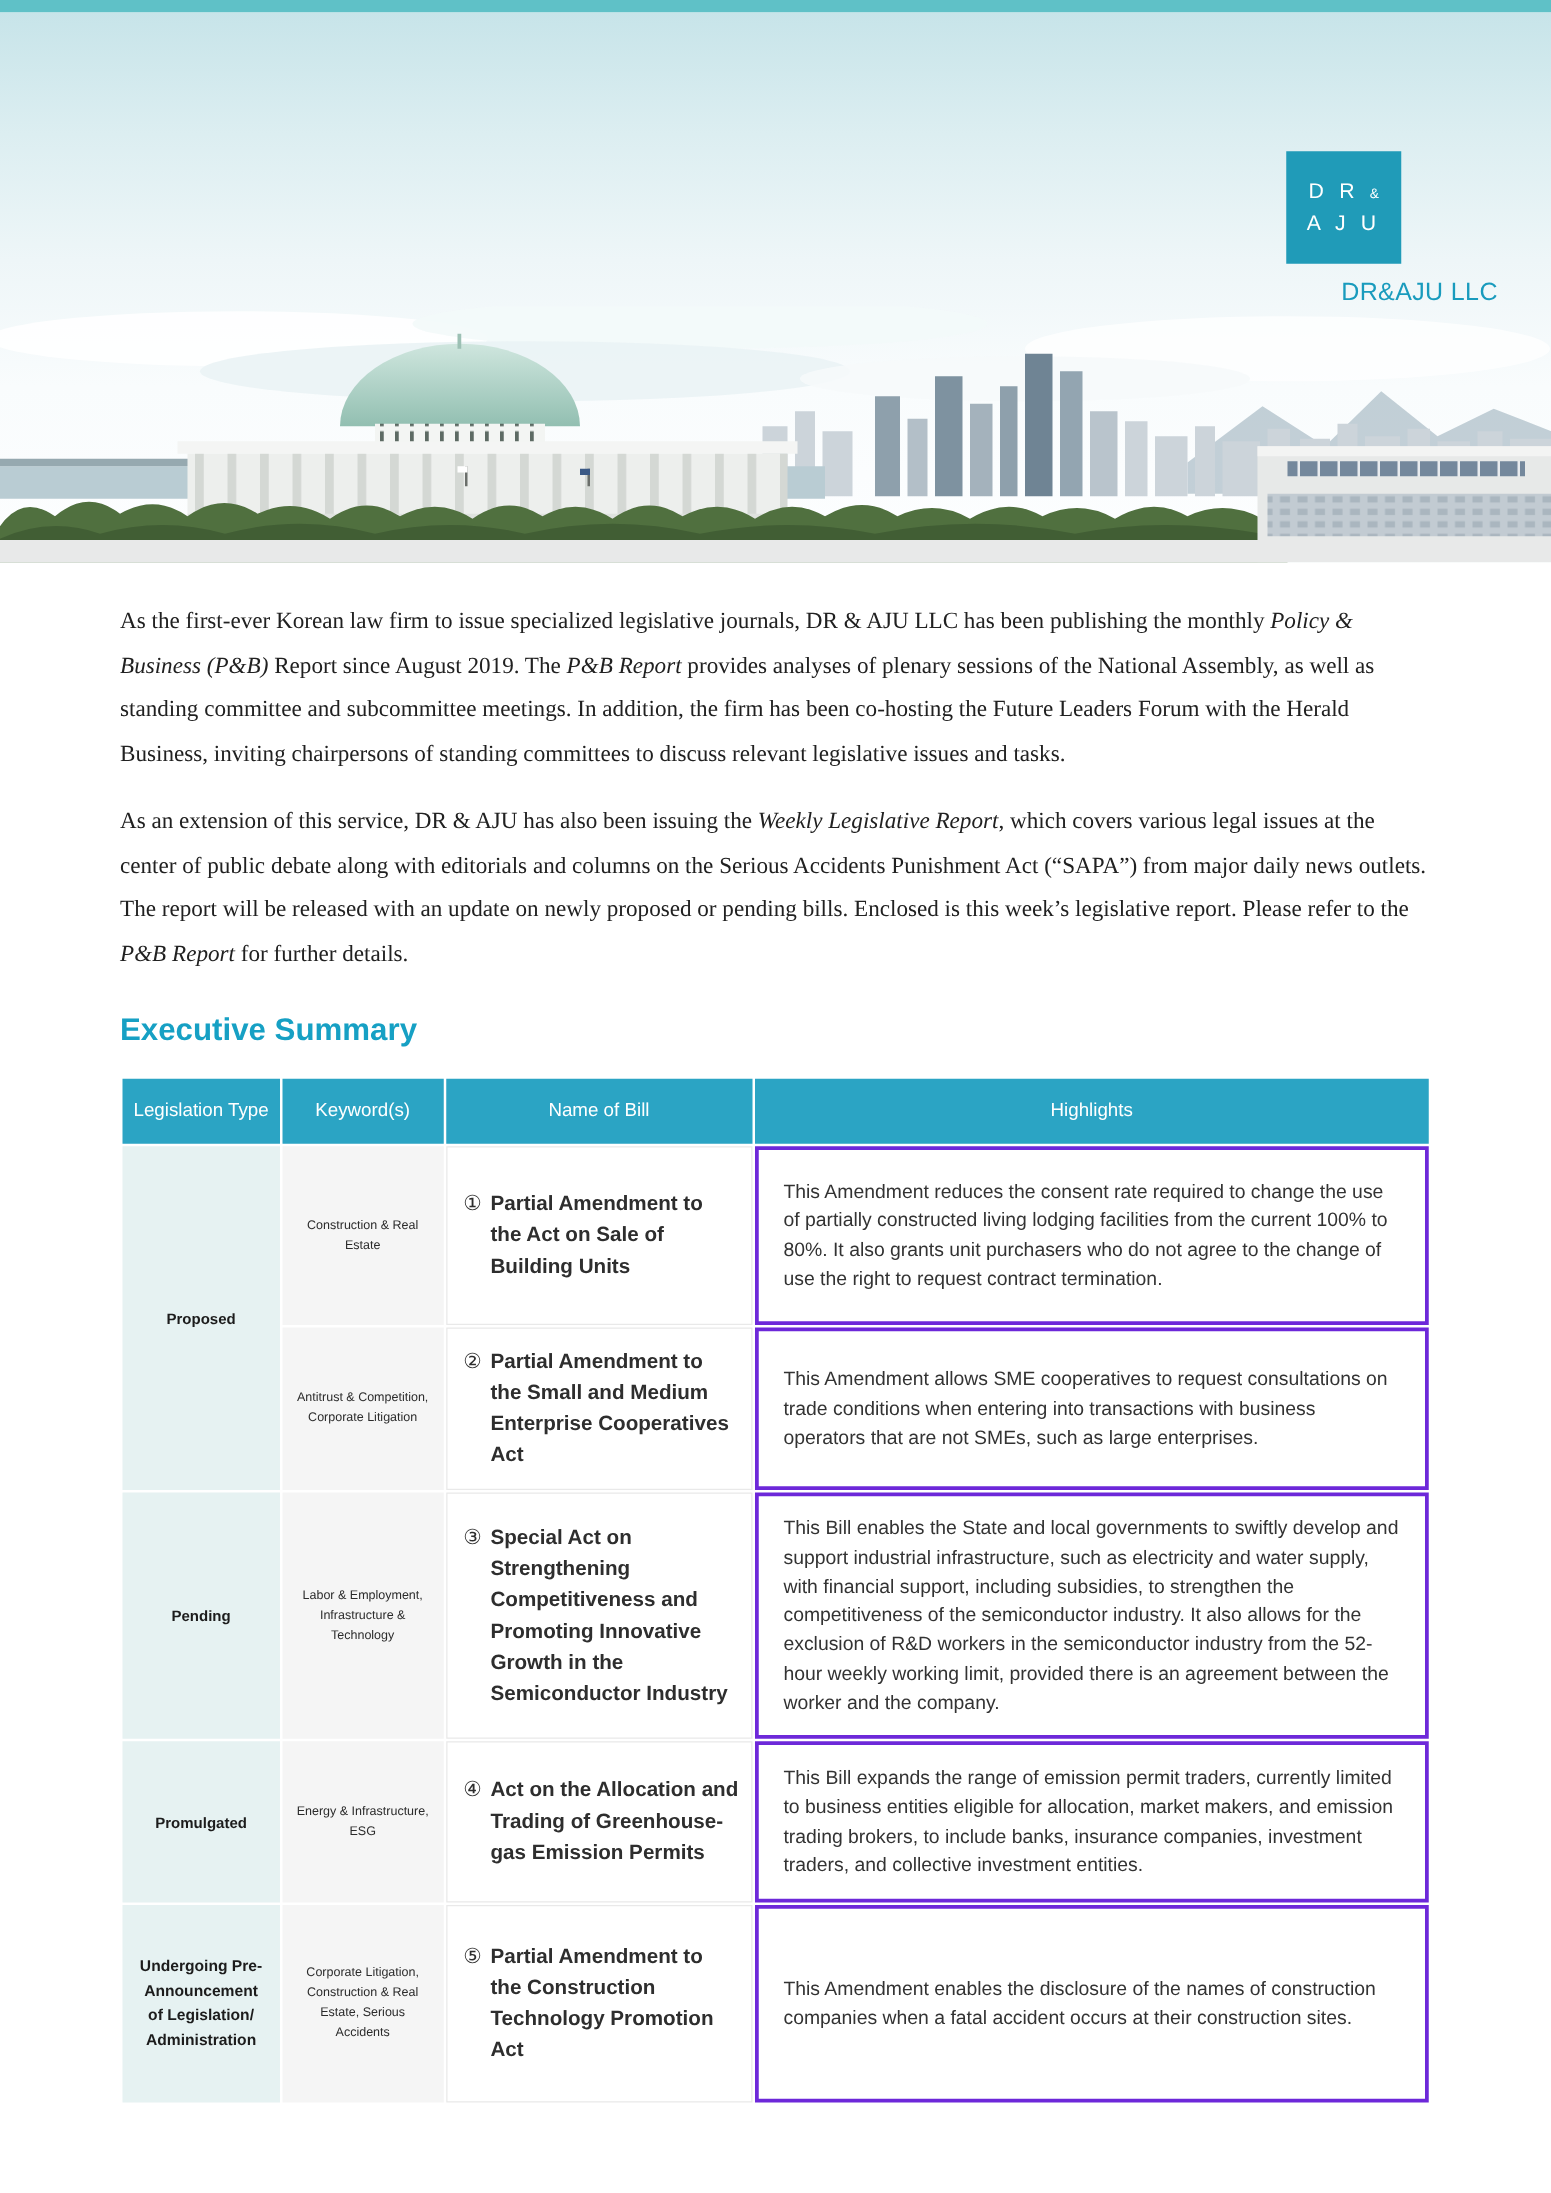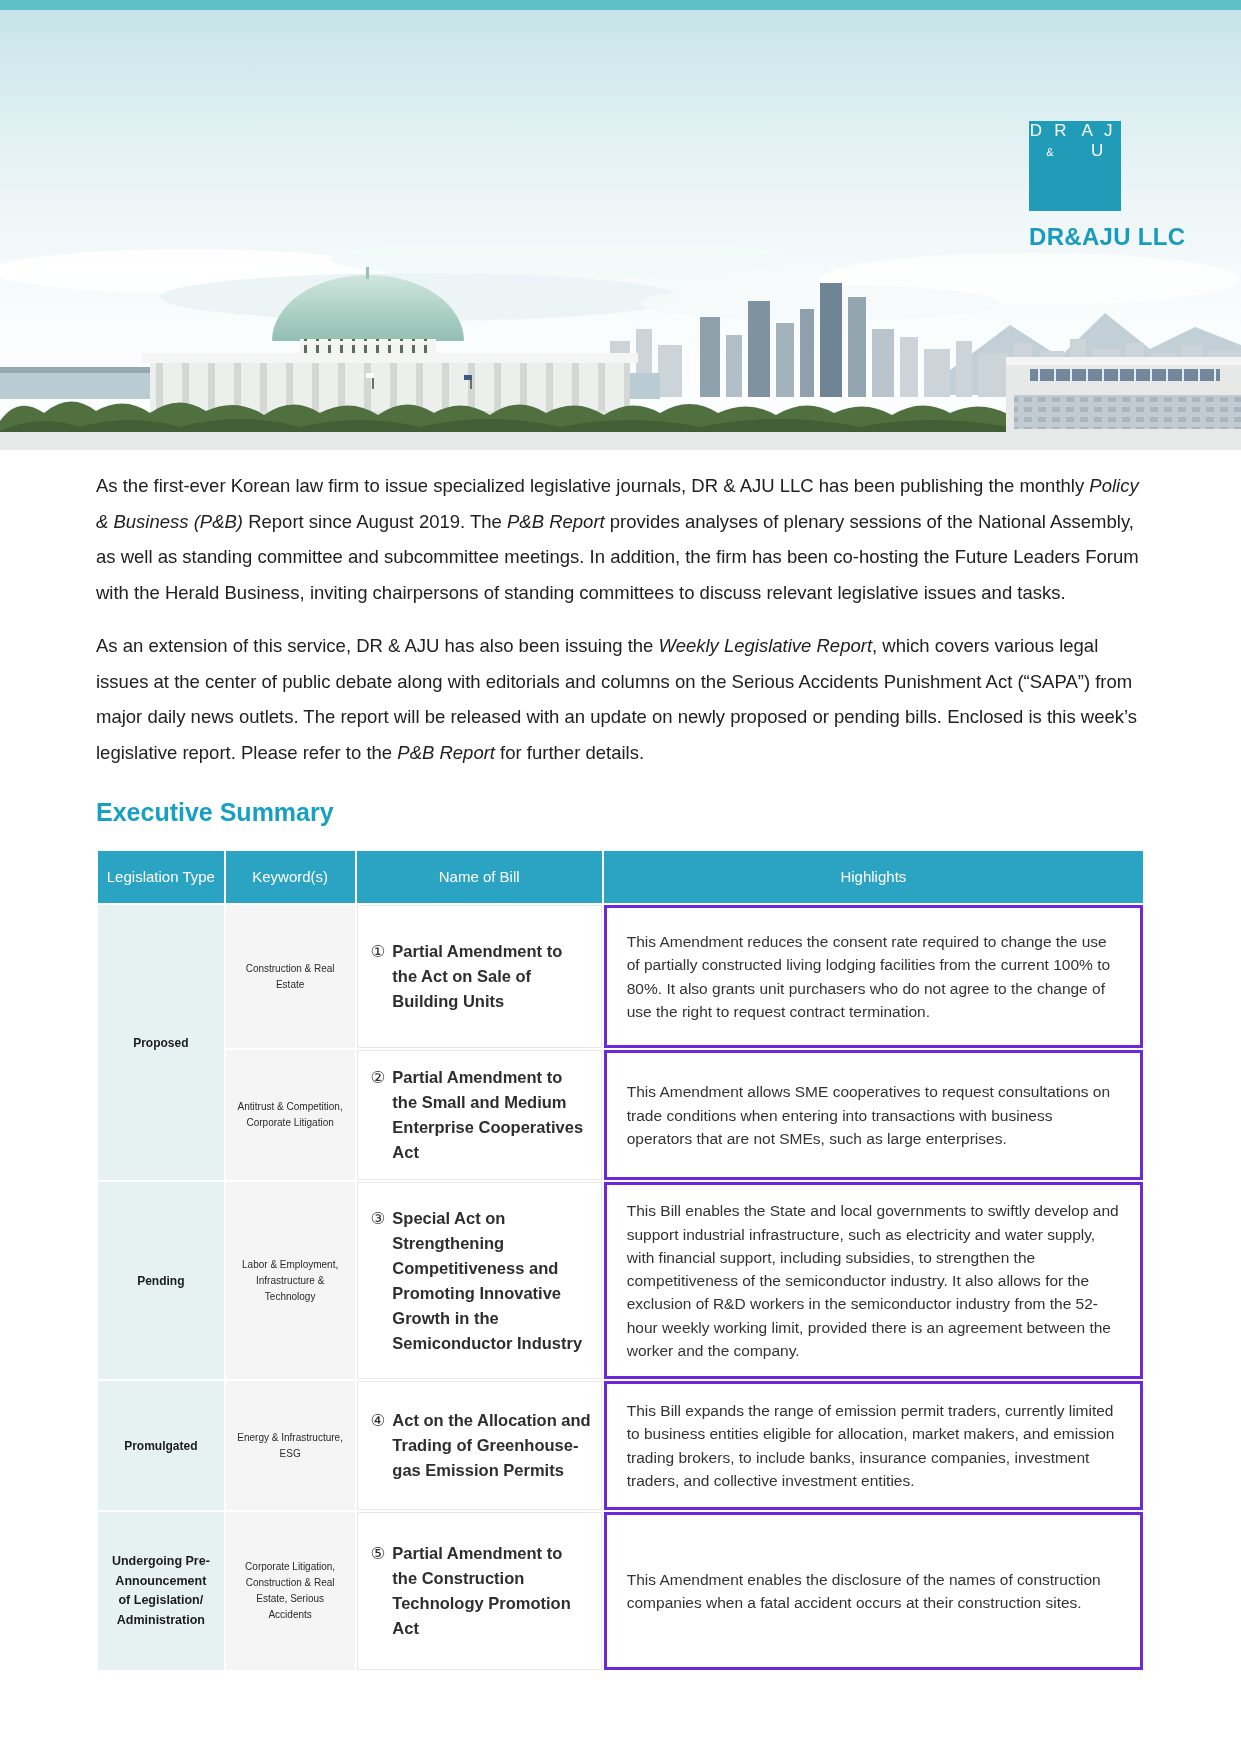--- a/index.html
+++ b/index.html
@@ -14,28 +14,28 @@
     background:linear-gradient(180deg,#c7e4e9 0%,#dceef1 22%,#eef6f8 45%,#f9fcfd 68%,#fdfeff 100%);
     overflow:hidden;}
   .header-inner{position:relative;z-index:3;padding:66px 0 0 96px;}
   .firm-name{font-size:29px;font-weight:700;letter-spacing:.5px;color:#199bbd;}
   h1.page-title{margin:10px 0 0 -3px;font-size:55px;line-height:1.05;font-weight:800;
     letter-spacing:-1px;color:#1d1d1f;}
   .date-banner{display:inline-block;margin-top:30px;padding:7px 18px 8px 8px;
     background:rgba(255,255,255,.93);font-size:20px;font-weight:700;color:#1c1c1e;}
   .logo{position:absolute;z-index:4;top:111px;right:120px;width:92px;text-align:center;}
   .logo-square{width:92px;height:90px;background:#209bb8;color:#fff;
-    display:flex;flex-direction:row;justify-content:center;gap:6px;box-sizing:border-box;}
+    display:flex;flex-direction:column;justify-content:center;gap:6px;box-sizing:border-box;}
   .logo-line{font-size:17px;letter-spacing:.22em;font-weight:400;}
   .logo-line .amp{font-size:11px;letter-spacing:0;}
-  .logo-word{margin-top:12px;font-size:24px;font-weight:700;letter-spacing:.3px;color:#199bbd;white-space:nowrap;}
+  .logo-word{margin-top:12px;font-size:20px;font-weight:400;letter-spacing:.3px;color:#199bbd;white-space:nowrap;margin-left:44px;}
   .skyline{position:absolute;left:0;bottom:0;width:1241px;height:205px;z-index:1;display:block;}
   
   main{padding:0 96px;}
-  .intro{padding-top:18px;}
+  .intro{padding-top:30px;font-family:Liberation Serif, serif;}
   .intro p{margin:0 0 18px 0;font-size:18.5px;line-height:1.92;color:#212121;}
   .intro em{font-style:italic;}
   
   h2.exec-heading{margin:28px 0 22px 0;font-size:25px;font-weight:700;color:#16a0c4;}
   table.summary{width:100%;border-collapse:separate;border-spacing:2px;table-layout:fixed;}
   col.c-type{width:12.1%;} col.c-key{width:12.4%;} col.c-bill{width:23.6%;} col.c-high{width:51.9%;}
   table.summary th{background:#2ba4c4;color:#ffffff;font-weight:400;font-size:15px;
     padding:6px 6px;height:40px;line-height:1.25;}
   table.summary td{vertical-align:middle;box-sizing:border-box;}
   td.type-cell{background:#e6f2f2;text-align:center;font-weight:700;font-size:12px;color:#1c1c1c;padding:8px 6px;}

